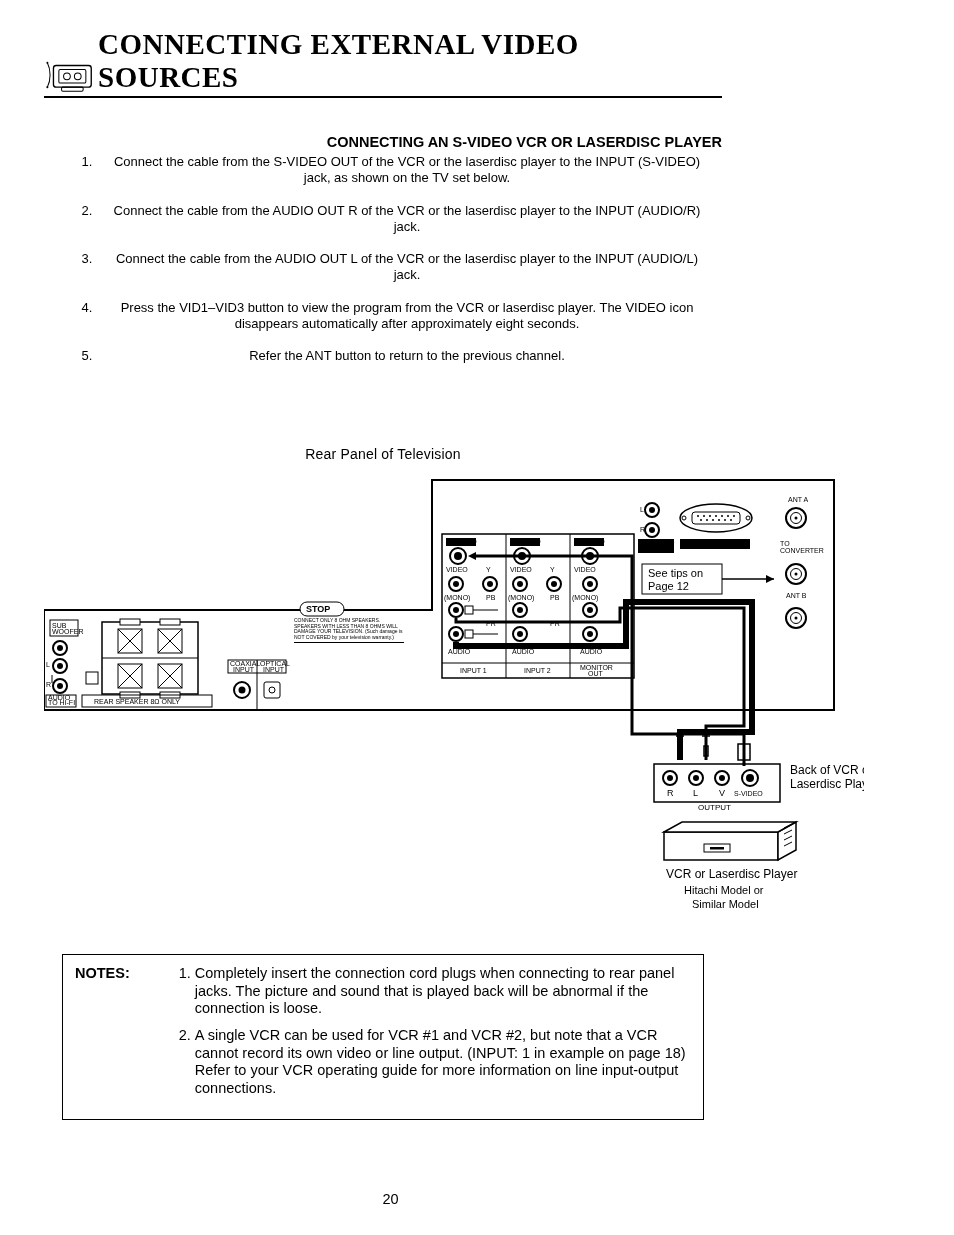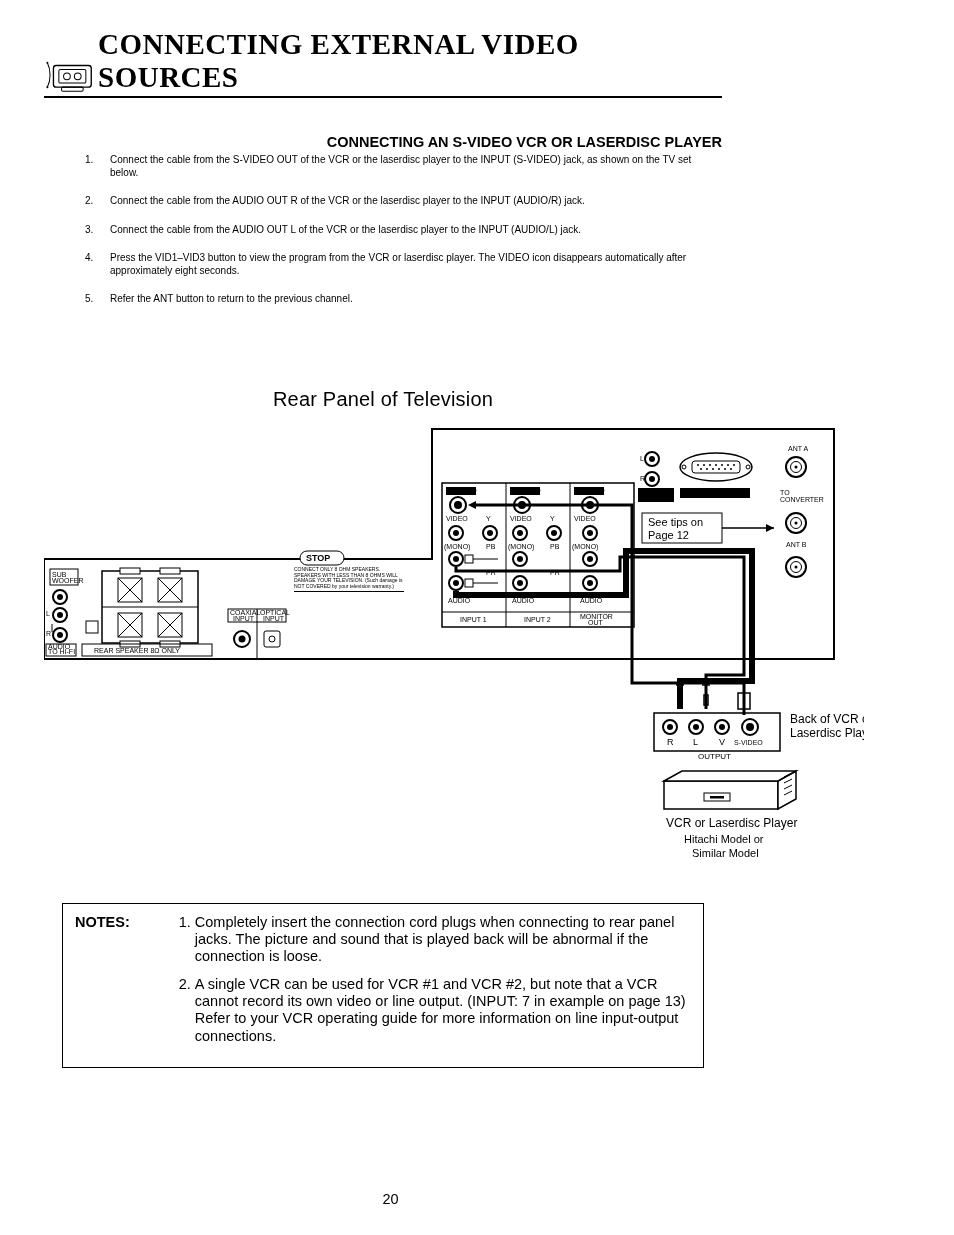--- a/index.html
+++ b/index.html
@@ -38,31 +38,32 @@
   }
   .subheading {
     font-size: 14.5px;
     font-weight: bold;
     margin: 0 0 4px 18px;
     text-align: right;
   }
   ol.steps {
     margin: 0 18px 18px 18px;
     padding-left: 34px;
-    font-size: 10px;
+    font-size: 13px;
+    text-align: center;
   }
   ol.steps > li {
     margin-bottom: 16px;
     line-height: 1.25;
     padding-left: 14px;
   }
   .diagram-title {
     text-align: center;
     font-family: Arial, Helvetica, sans-serif;
-    font-size: 20px;
+    font-size: 14px;
     margin-top: 82px;
     margin-bottom: 12px;
     letter-spacing: .2px;
   }
   .diagram {
     margin: 0 auto;
     width: 820px;
     height: 450px;
     position: relative;
   }
@@ -359,18 +360,18 @@
       <text class="dlabel dlabel12" x="622" y="404">VCR or Laserdisc Player</text>
       <text class="dlabel dlabel11" x="640" y="420">Hitachi Model or</text>
       <text class="dlabel dlabel11" x="648" y="434">Similar Model</text>
     </svg>
   </div>
 
   <div class="notes-box">
     <span class="notes-label">NOTES:</span>
     <ol class="notes-list">
       <li>Completely insert the connection cord plugs when connecting to rear panel jacks.  The picture and sound that is played back will be abnormal if the connection is loose.</li>
-      <li>A single VCR can be used for VCR #1 and VCR #2, but note that a VCR cannot record its own video or line output. (INPUT: 7 in example on page 13)  Refer to your VCR operating guide for more information on line input-output connections.</li>
+      <li>A single VCR can be used for VCR #1 and VCR #2, but note that a VCR cannot record its own video or line output. (INPUT: 1 in example on page 18)  Refer to your VCR operating guide for more information on line input-output connections.</li>
     </ol>
   </div>
 
   <div class="page-num">20</div>
 </div>
 
 </body></html>

